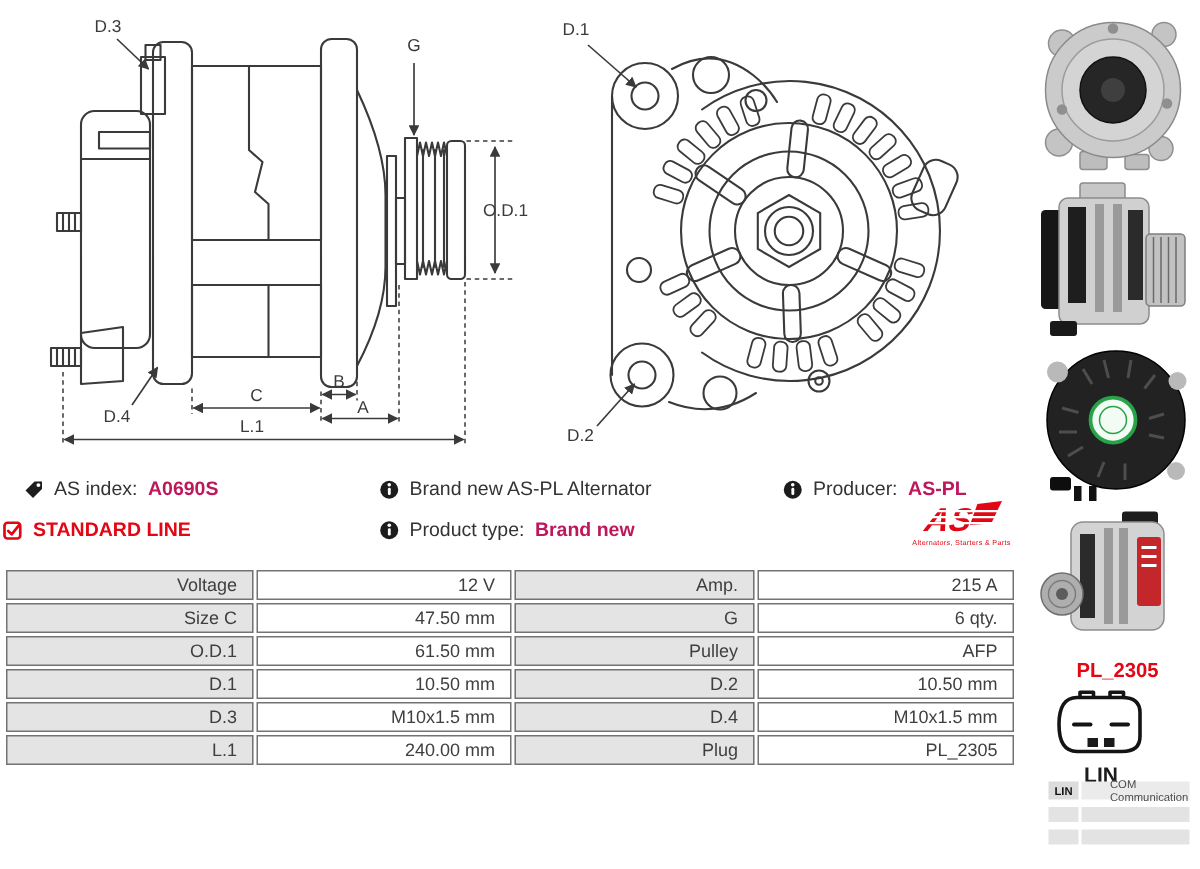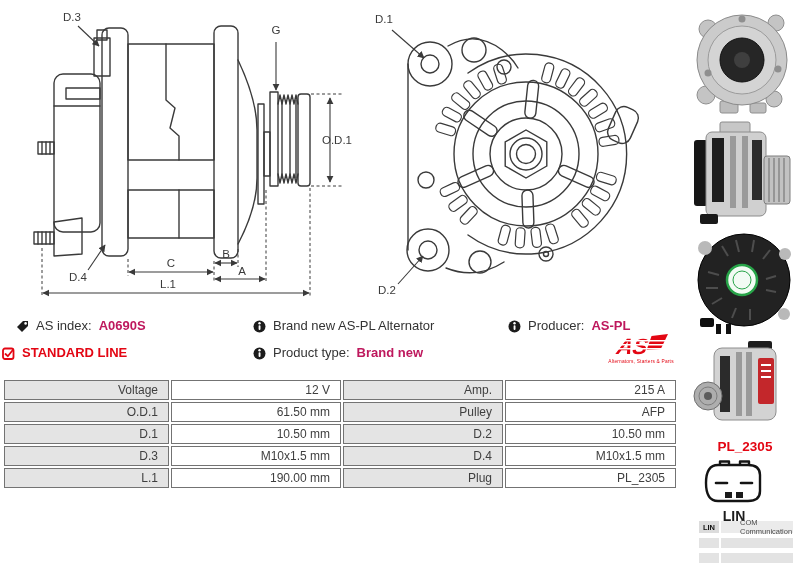--- a/index.html
+++ b/index.html
@@ -188,21 +188,21 @@
 
 <div class="inforow" style="left:253px;top:318px">
   <svg class="iicon" viewBox="0 0 13 13">
     <circle cx="6.5" cy="6.5" r="6" fill="#1c1c1c"></circle>
       <rect x="5.6" y="5.2" width="1.9" height="4.8" rx="0.9" fill="#fff"></rect>
       <circle cx="6.5" cy="3.2" r="1.2" fill="#fff"></circle>
   </svg>
   <span>Brand new AS-PL Alternator</span>
 </div>
 
-<div class="inforow" style="left:508px;top:318px">
+<div class="inforow" style="left:522px;top:318px">
   <svg class="iicon" viewBox="0 0 13 13">
     <circle cx="6.5" cy="6.5" r="6" fill="#1c1c1c"></circle>
       <rect x="5.6" y="5.2" width="1.9" height="4.8" rx="0.9" fill="#fff"></rect>
       <circle cx="6.5" cy="3.2" r="1.2" fill="#fff"></circle>
   </svg>
   <span>Producer:</span>
   <b>AS-PL</b>
 </div>
 
 <div class="inforow" style="left:2px;top:345px">
@@ -242,40 +242,46 @@
       <col style="width:171px">
     </colgroup>
   <tbody>
     <tr>
       <td class="lbl">Voltage</td>
       <td class="val">12 V</td>
       <td class="lbl">Amp.</td>
       <td class="val">215 A</td>
     </tr>
     <tr>
+      <td class="lbl">Size C</td>
+      <td class="val">47.50 mm</td>
+      <td class="lbl">G</td>
+      <td class="val">6 qty.</td>
+    </tr>
+    <tr>
       <td class="lbl">O.D.1</td>
       <td class="val">61.50 mm</td>
       <td class="lbl">Pulley</td>
       <td class="val">AFP</td>
     </tr>
     <tr>
       <td class="lbl">D.1</td>
       <td class="val">10.50 mm</td>
       <td class="lbl">D.2</td>
       <td class="val">10.50 mm</td>
     </tr>
     <tr>
       <td class="lbl">D.3</td>
       <td class="val">M10x1.5 mm</td>
       <td class="lbl">D.4</td>
       <td class="val">M10x1.5 mm</td>
     </tr>
     <tr>
       <td class="lbl">L.1</td>
-      <td class="val">190.00 mm</td>
+      <td class="val">240.00 mm</td>
       <td class="lbl">Plug</td>
       <td class="val">PL_2305</td>
     </tr>
   </tbody>
 </table>
 
 <svg class="abs" style="left:690px;top:3px" width="104" height="113" viewBox="0 0 104 113">
   <circle cx="18" cy="26" r="9" fill="#c4c4c4" stroke="#8f8f8f"></circle>
   <circle cx="86" cy="20" r="8" fill="#c4c4c4" stroke="#8f8f8f"></circle>
   <circle cx="16" cy="92" r="9" fill="#c4c4c4" stroke="#8f8f8f"></circle>

